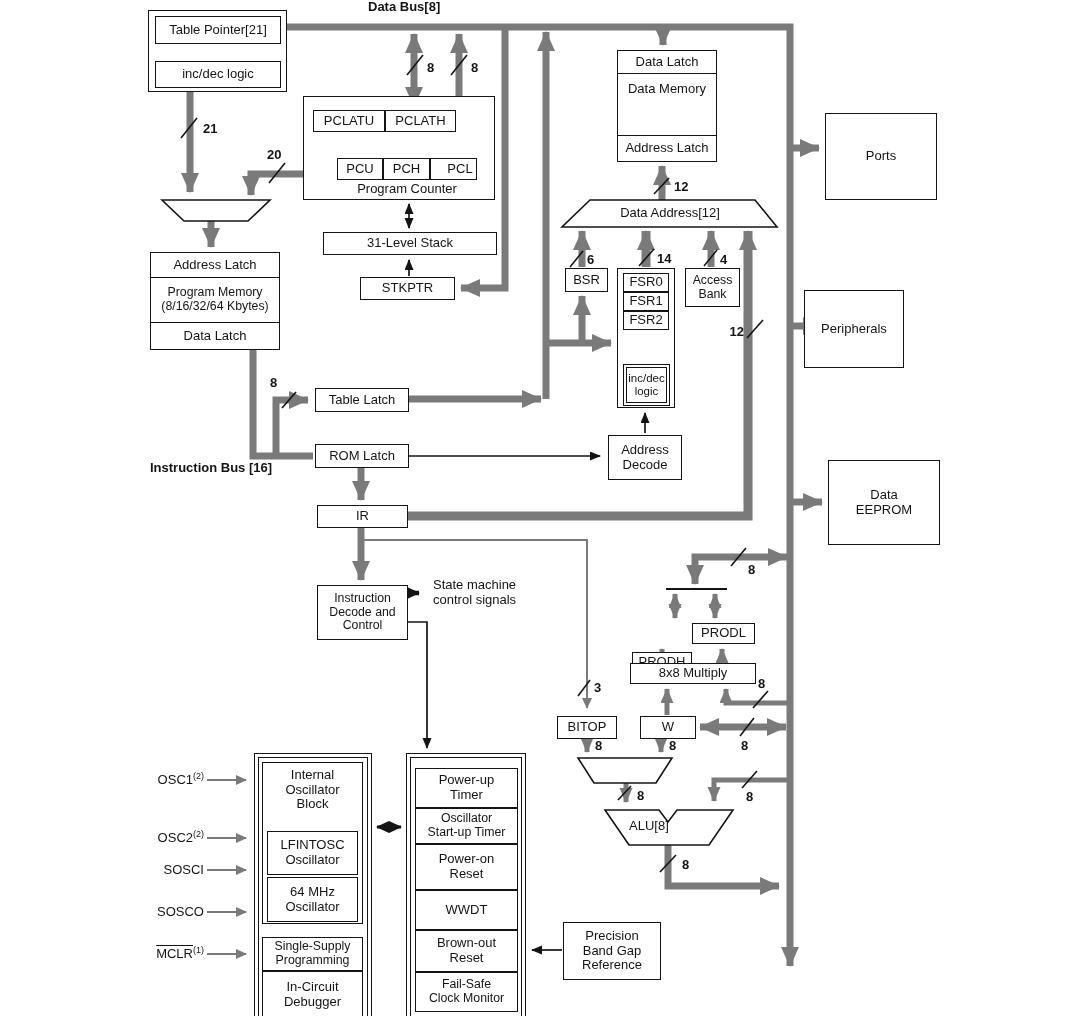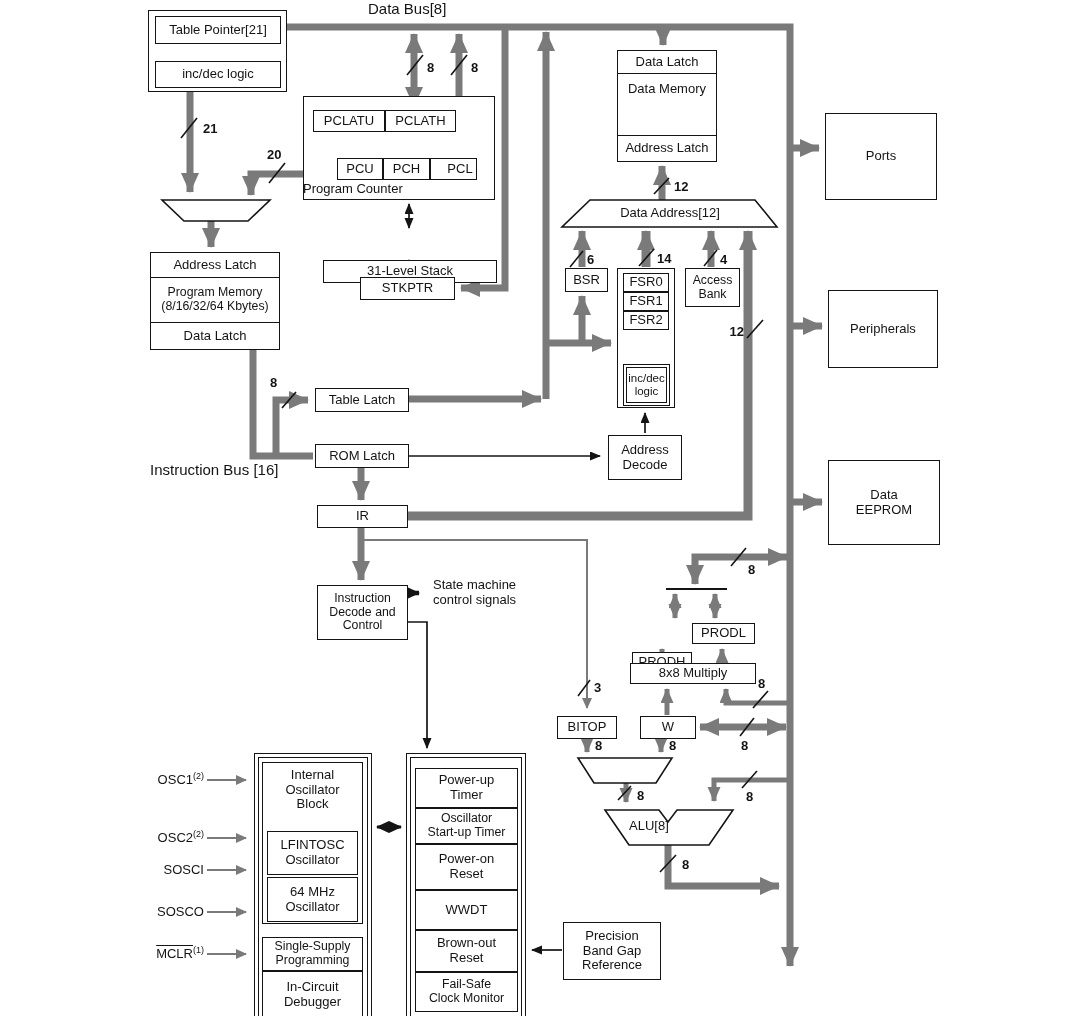--- a/index.html
+++ b/index.html
@@ -3,21 +3,21 @@
 <meta charset="utf-8">
 <style>
   html,body{margin:0;padding:0;background:#fff;}
   #stage{position:relative;width:1080px;height:1016px;background:#fff;overflow:hidden;
          font-family:"Liberation Sans",sans-serif;color:#141414;}
   #wires{position:absolute;left:0;top:0;width:1080px;height:1016px;}
   .box{position:absolute;background:#fff;border:1.6px solid #141414;box-sizing:border-box;
        display:flex;align-items:center;justify-content:center;text-align:center;
        font:13px/1.12 "Liberation Sans",sans-serif;white-space:pre-line;}
   .lbl{position:absolute;font:13px/1.15 "Liberation Sans",sans-serif;white-space:pre-line;}
-  .bold{font-weight:normal;font-size:15px;}
+  .bold{font-weight:bold;font-size:13px;}
   .f12{font-size:12.3px;}
   .dbl{outline:1.6px solid #141414;outline-offset:3px;}
   .dbl2{outline:1.4px solid #141414;outline-offset:2px;}
   .pin{position:absolute;width:84px;text-align:right;font:13px/1.1 "Liberation Sans",sans-serif;}
   .pin sup{font-size:9px;}
   .ovl{text-decoration:overline;}
   .busnum{font:bold 13px "Liberation Sans",sans-serif;fill:#141414;}
   .mux{fill:#fff;stroke:#141414;stroke-width:1.6;}
   .slash{stroke:#141414;stroke-width:1.6;}
 </style>
@@ -171,42 +171,42 @@
 <div class="box" style="left:148px;top:10px;width:139px;height:82px;"></div>
 <div class="box" style="left:155px;top:16px;width:126px;height:28px;">Table Pointer[21]</div>
 <div class="box" style="left:155px;top:61px;width:126px;height:27px;">inc/dec logic</div>
 
 <div class="box" style="left:303px;top:96px;width:192px;height:104px;"></div>
 <div class="box" style="left:313px;top:110px;width:72px;height:22px;">PCLATU</div>
 <div class="box" style="left:385px;top:110px;width:71px;height:22px;">PCLATH</div>
 <div class="box" style="left:337px;top:158px;width:46px;height:22px;">PCU</div>
 <div class="box" style="left:383px;top:158px;width:47px;height:22px;">PCH</div>
 <div class="box" style="left:430px;top:158px;width:47px;height:22px;padding-left:13px;">PCL</div>
-<div class="lbl" style="left:303px;top:182px;width:208px;text-align:left;">Program Counter</div>
-
-<div class="box" style="left:323px;top:232px;width:174px;height:23px;margin-top:28px;">31-Level Stack</div>
+<div class="lbl" style="left:303px;top:182px;width:208px;text-align:center;">Program Counter</div>
+
+<div class="box" style="left:323px;top:232px;width:174px;height:23px;">31-Level Stack</div>
 <div class="box" style="left:360px;top:277px;width:95px;height:23px;">STKPTR</div>
 
 <div class="box" style="left:150px;top:252px;width:130px;height:98px;padding:0;flex-direction:column;align-items:stretch;justify-content:flex-start;">
   <div style="height:24px;border-bottom:1.6px solid #141414;display:flex;align-items:center;justify-content:center;">Address Latch</div>
   <div class="f12" style="flex:1;display:flex;align-items:center;justify-content:center;white-space:pre-line;">Program Memory
 (8/16/32/64 Kbytes)</div>
   <div style="height:26px;border-top:1.6px solid #141414;display:flex;align-items:center;justify-content:center;">Data Latch</div>
 </div>
 
 <div class="box" style="left:617px;top:50px;width:100px;height:112px;padding:0;flex-direction:column;align-items:stretch;justify-content:flex-start;">
   <div style="height:22px;border-bottom:1.6px solid #141414;display:flex;align-items:center;justify-content:center;">Data Latch</div>
   <div style="flex:1;display:flex;align-items:flex-start;justify-content:center;padding-top:8px;">Data Memory</div>
   <div style="height:25px;border-top:1.6px solid #141414;display:flex;align-items:center;justify-content:center;">Address Latch</div>
 </div>
 
 <div class="lbl" style="left:572px;top:206px;width:196px;text-align:center;">Data Address[12]</div>
 
 <div class="box" style="left:825px;top:113px;width:112px;height:87px;">Ports</div>
-<div class="box" style="left:828px;top:290px;width:110px;height:78px;">Peripherals</div>
+<div class="box" style="left:804px;top:290px;width:100px;height:78px;">Peripherals</div>
 <div class="box" style="left:828px;top:460px;width:112px;height:85px;">Data
 EEPROM</div>
 
 <div class="box" style="left:565px;top:268px;width:43px;height:24px;">BSR</div>
 <div class="box" style="left:617px;top:268px;width:58px;height:140px;"></div>
 <div class="box" style="left:623px;top:273px;width:46px;height:19px;">FSR0</div>
 <div class="box" style="left:623px;top:292px;width:46px;height:19px;">FSR1</div>
 <div class="box" style="left:623px;top:311px;width:46px;height:19px;">FSR2</div>
 <div class="box dbl2" style="left:626px;top:367px;width:41px;height:36px;font-size:11.5px;">inc/dec
 logic</div>

